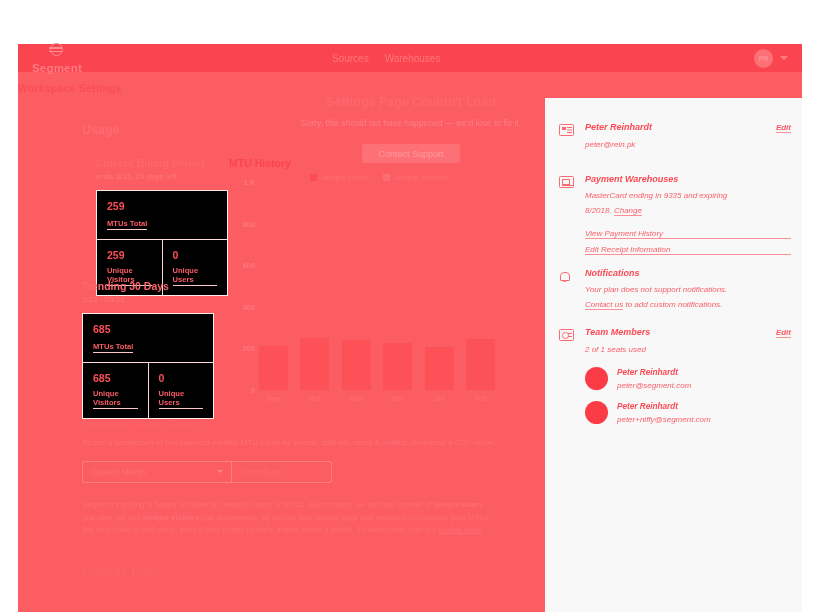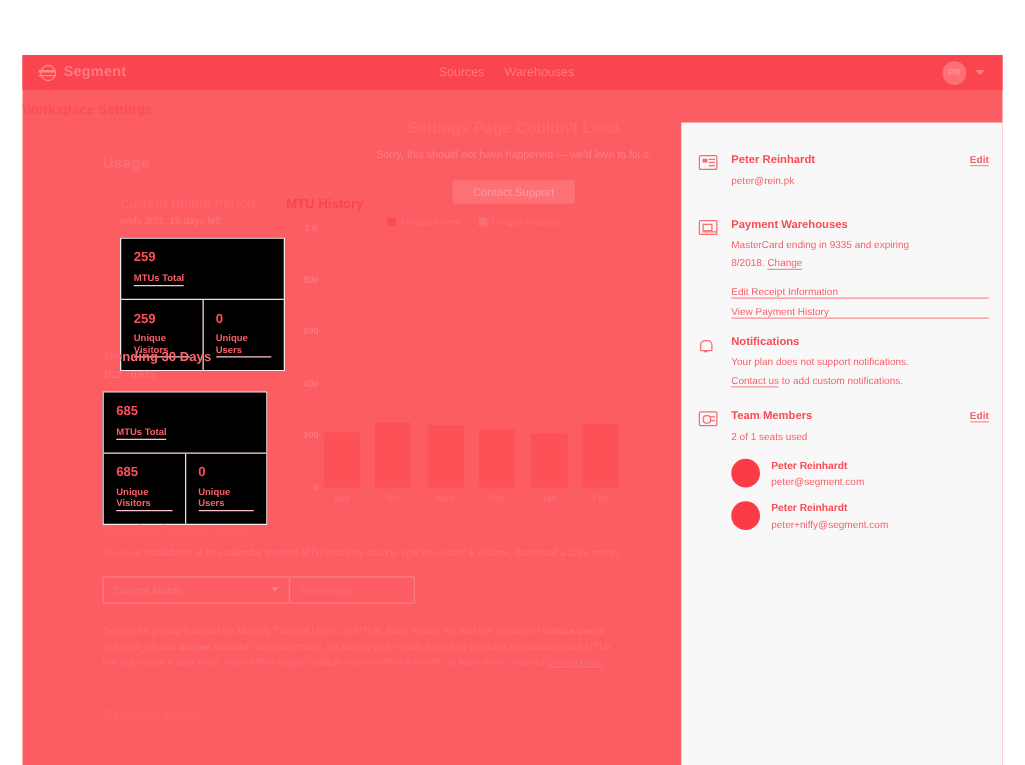--- a/index.html
+++ b/index.html
@@ -24,21 +24,21 @@
     overflow: hidden;
   }
 
   
   .topnav {
     position: absolute; left: 18px; top: 44px;
     width: 784px; height: 28px;
     background: #fa4550;
     display: flex; align-items: center;
   }
-  .brand { display: flex; align-items: center; gap: 6px; margin-left: 14px; }
+  .brand { display: flex; align-items: center; gap: 6px; margin-left: 14px; flex-direction: column; }
   .brand-mark {
     width: 13px; height: 13px; border-radius: 50%;
     border: 1.5px solid #fe8c8c; position: relative;
   }
   .brand-mark::before, .brand-mark::after {
     content: ""; position: absolute; left: -2px; width: 13px; height: 1.6px;
     background: #fe8c8c;
   }
   .brand-mark::before { top: 3.5px; }
   .brand-mark::after  { top: 7px; }
@@ -147,21 +147,21 @@
   .pricing-note u { text-decoration: underline; }
 
   .change-plan { position: absolute; left: 82px; top: 565px; font-size: 12.5px; font-weight: bold; color: #fd6168; }
 
   
   .rpanel {
     position: absolute; left: 545px; top: 98px;
     width: 257px; height: 514px;
     background: #f8f8f8;
   }
-  .rrow { position: absolute; left: 14px; width: 232px; display: flex; gap: 11px; }
+  .rrow { position: absolute; left: 14px; width: 232px; display: flex; gap: 11px; font-style: italic; }
   .ricon { flex: 0 0 15px; height: 13px; position: relative; margin-top: 2px; }
   .rbody { flex: 1; }
   .rhead { display: flex; align-items: baseline; }
   .rtitle { font-size: 9px; font-weight: bold; color: #fa4b55; }
   .redit { margin-left: auto; font-size: 8px; color: #fa5c65; font-weight: 600; border-bottom: 1px solid #fa8f95; }
   .rtext { font-size: 8px; color: #fa5f68; margin-top: 6px; line-height: 1.55; }
   .rlink { border-bottom: 1px solid #fa8f95; }
   .rlinks { margin-top: 11px; }
   .rlinks div { font-size: 8px; color: #fa5f68; margin-bottom: 6px; display: inline-block; border-bottom: 1px solid #fa8f95; }
   .rlinks .l2 { display: block; }
@@ -346,22 +346,22 @@
 
     <div class="rrow" style="top:76px;">
       <div class="ricon">
           <div class="ic ic-pay"></div>
         </div>
       <div class="rbody">
         <div class="rtitle">Payment Warehouses</div>
         <div class="rtext">MasterCard ending in 9335 and expiring</div>
         <div class="rtext" style="margin-top:3px;"><span>8/2018. </span><span class="rlink">Change</span></div>
         <div class="rlinks">
+          <div class="l2">View Payment History</div>
           <div class="l2">Edit Receipt Information</div>
-          <div class="l2">View Payment History</div>
         </div>
       </div>
     </div>
 
     <div class="rrow" style="top:170px;">
       <div class="ricon">
           <div class="ic-bell"></div>
         </div>
       <div class="rbody">
         <div class="rtitle">Notifications</div>

